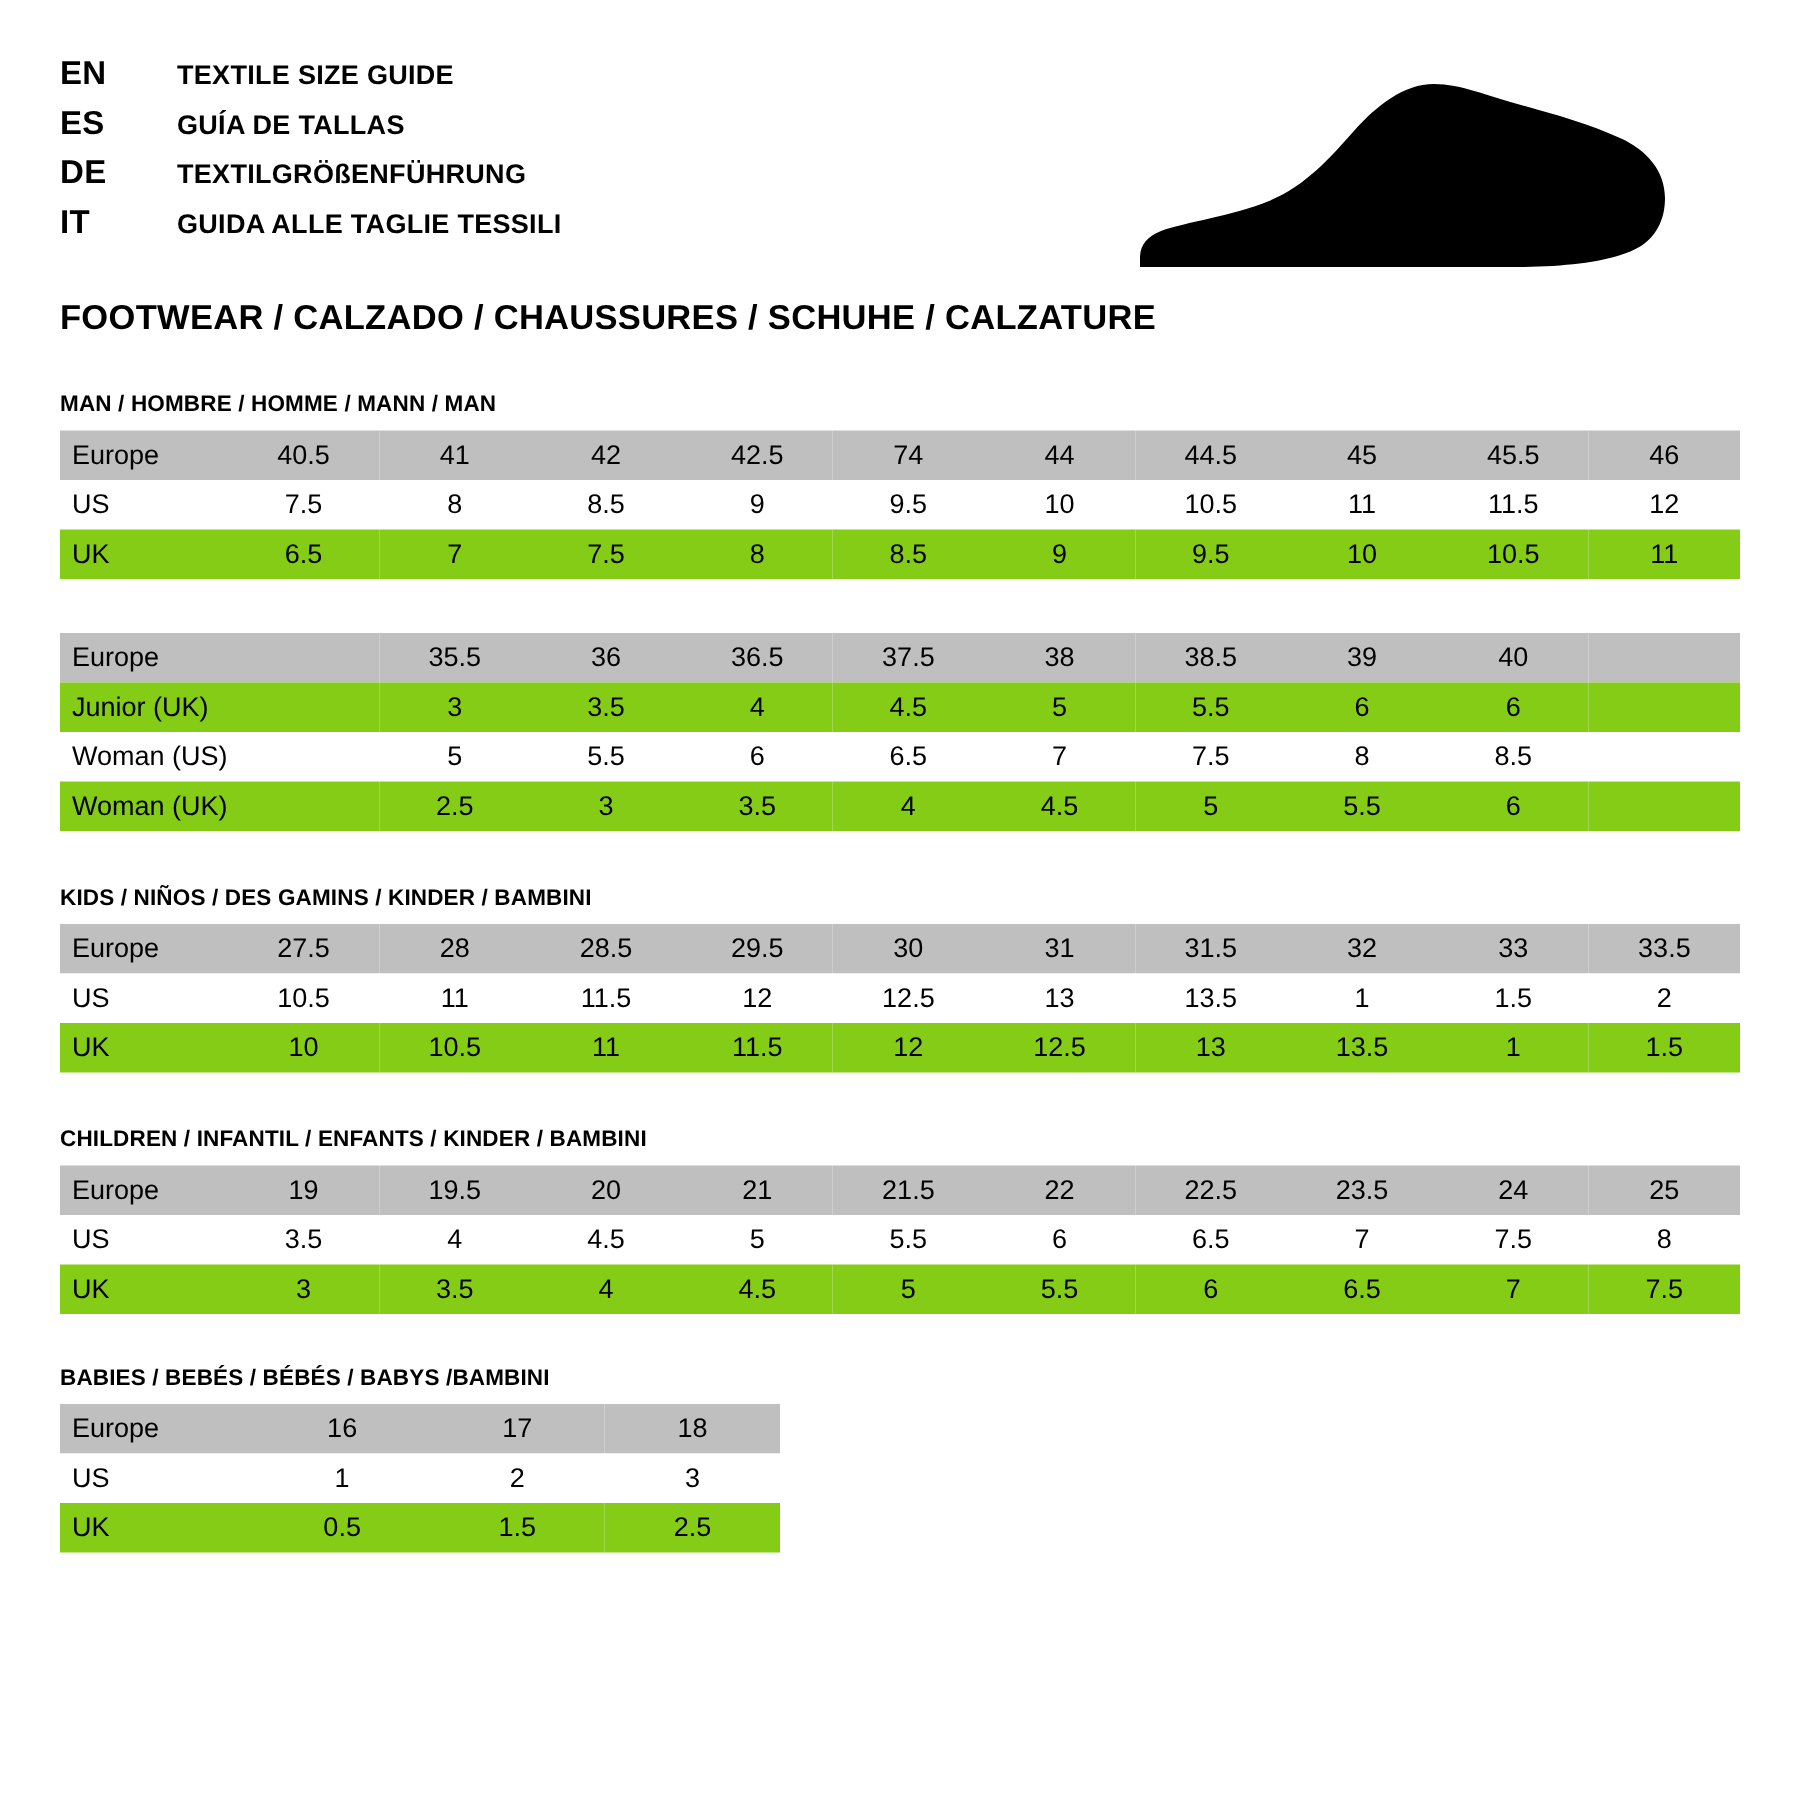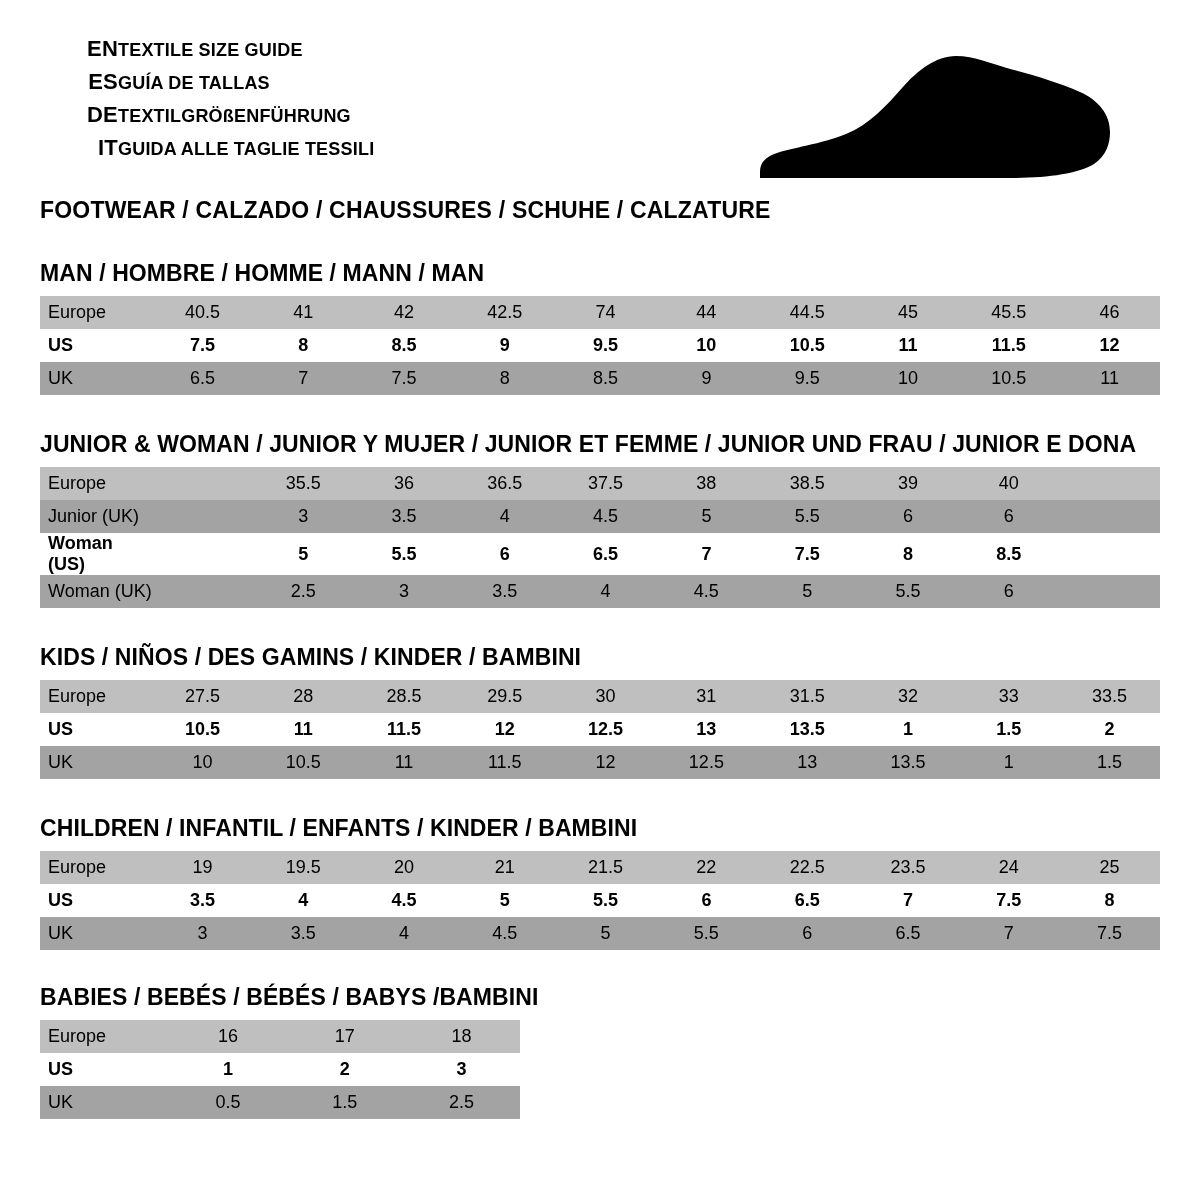--- a/index.html
+++ b/index.html
@@ -24,21 +24,20 @@
   }
 
   
   .header {
     display: flex;
     justify-content: space-between;
     align-items: flex-start;
   }
   .lang-block {
     display: block;
-    text-align: right;
   }
   .lang-row {
     display: flex;
     align-items: baseline;
     margin-bottom: 7px;
   }
   .lang-code {
     width: 78px;
     font-size: 22px;
     font-weight: bold;
@@ -59,21 +58,21 @@
     font-size: 23px;
     font-weight: bold;
     letter-spacing: .2px;
   }
 
   
   .section {
     margin-top: 36px;
   }
   .section-title {
-    font-size: 23px;
+    font-size: 15px;
     font-weight: bold;
     margin-bottom: 9px;
     letter-spacing: .1px;
   }
   table.sizes {
     border-collapse: collapse;
     table-layout: fixed;
   }
   table.sizes.full {
     width: 1120px;
@@ -83,22 +82,22 @@
     font-size: 18px;
     text-align: center;
     vertical-align: middle;
     padding: 0;
   }
   table.sizes td.label {
     text-align: left;
     padding-left: 8px;
   }
   tr.r-dark td { background: #bfbfbf; }
-  tr.r-light td { background: #ffffff; font-weight: bold; }
-  tr.r-grey  td { background: #a3a3a3; }
+  tr.r-light td { background: #ffffff; }
+  tr.r-grey  td { background: #84cc16; }
 
   
   col.c-label { width: 112px; }
   col.c-data  { width: 100.8px; }
 
   
   table.sizes.babies { width: 480px; }
   table.sizes.babies col.c-label { width: 112px; }
   table.sizes.babies col.c-data { width: 100.8px; }
 
@@ -192,21 +191,20 @@
           <td>9.5</td>
           <td>10</td>
           <td>10.5</td>
           <td>11</td>
         </tr>
       </tbody>
     </table>
   </div>
 
   <div class="section">
-    <div class="section-title">JUNIOR &amp; WOMAN / JUNIOR Y MUJER / JUNIOR ET FEMME / JUNIOR UND FRAU / JUNIOR E DONA</div>
     <table class="sizes full">
       <colgroup>
         <col class="c-label">
           <col class="c-data">
           <col class="c-data">
           <col class="c-data">
           <col class="c-data">
           <col class="c-data">
           <col class="c-data">
           <col class="c-data">

